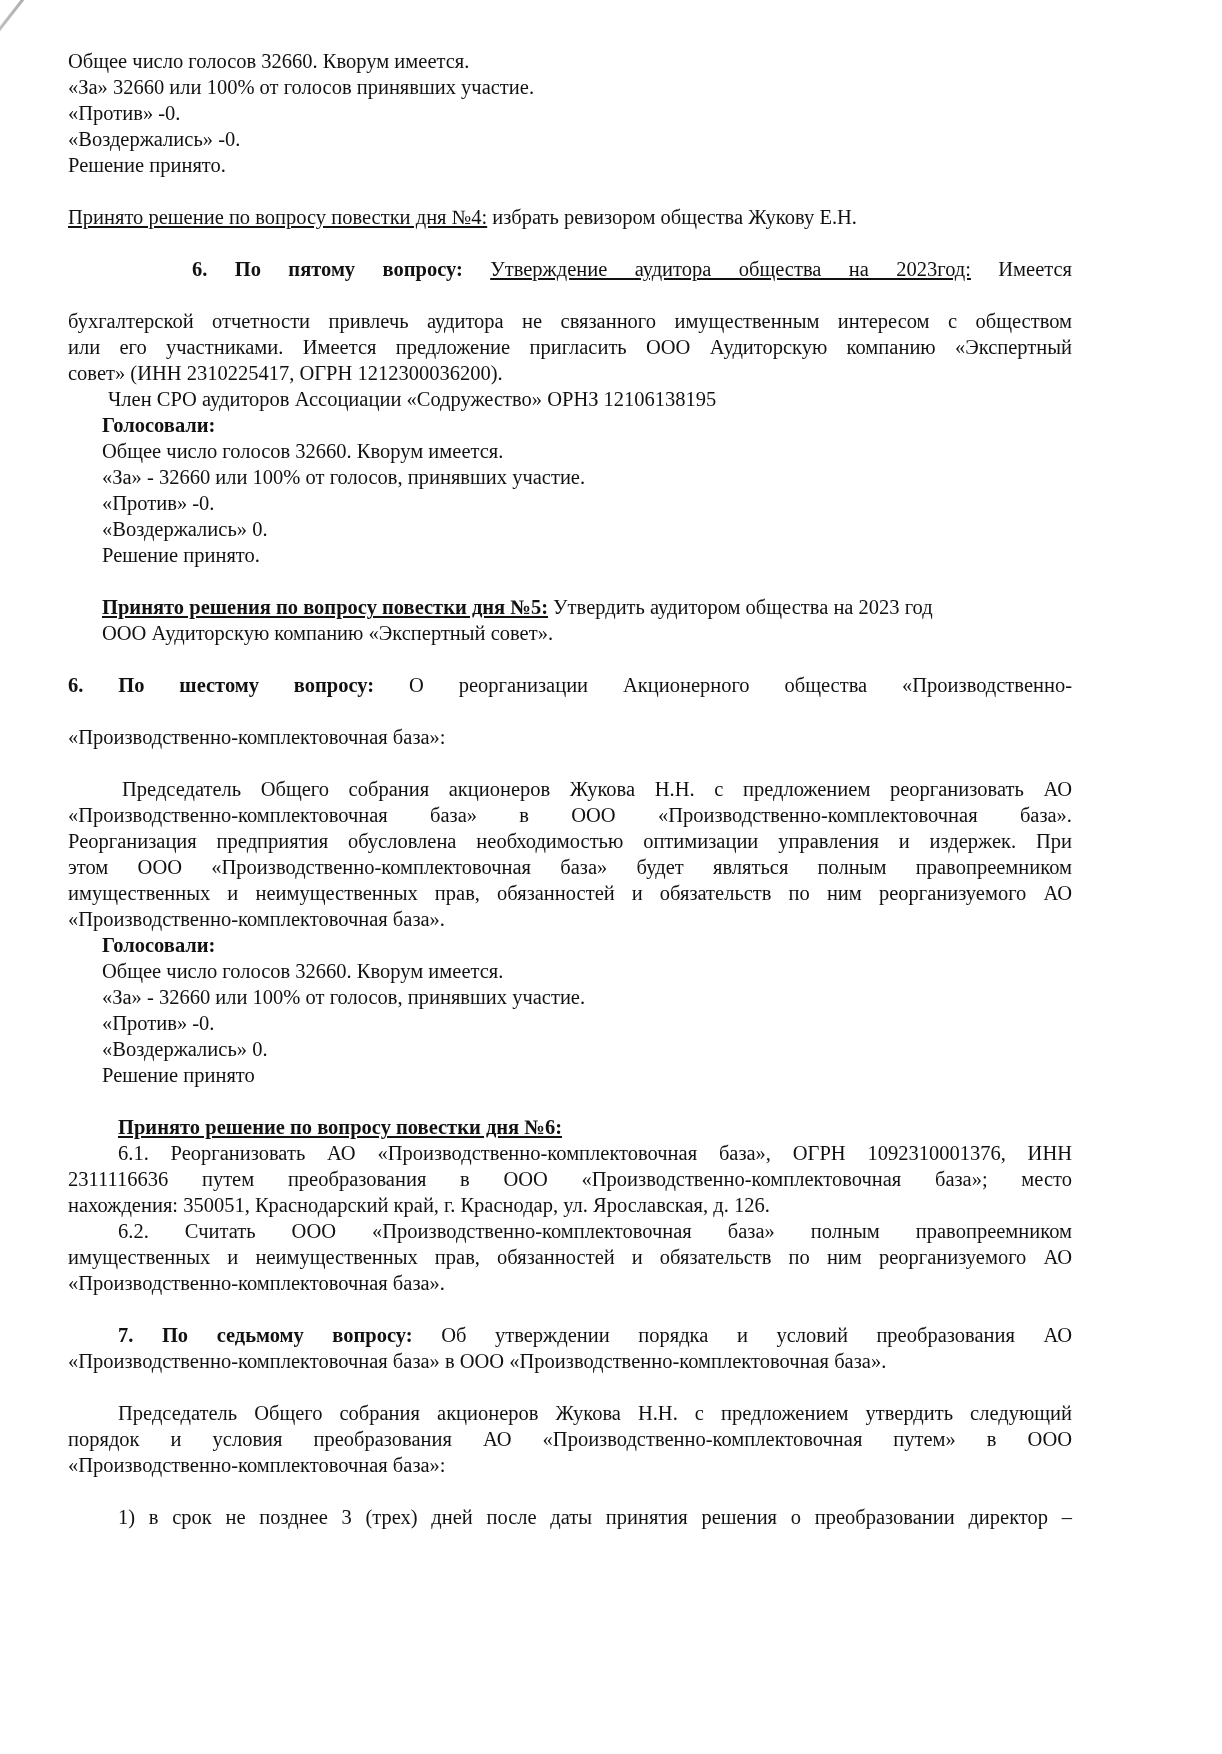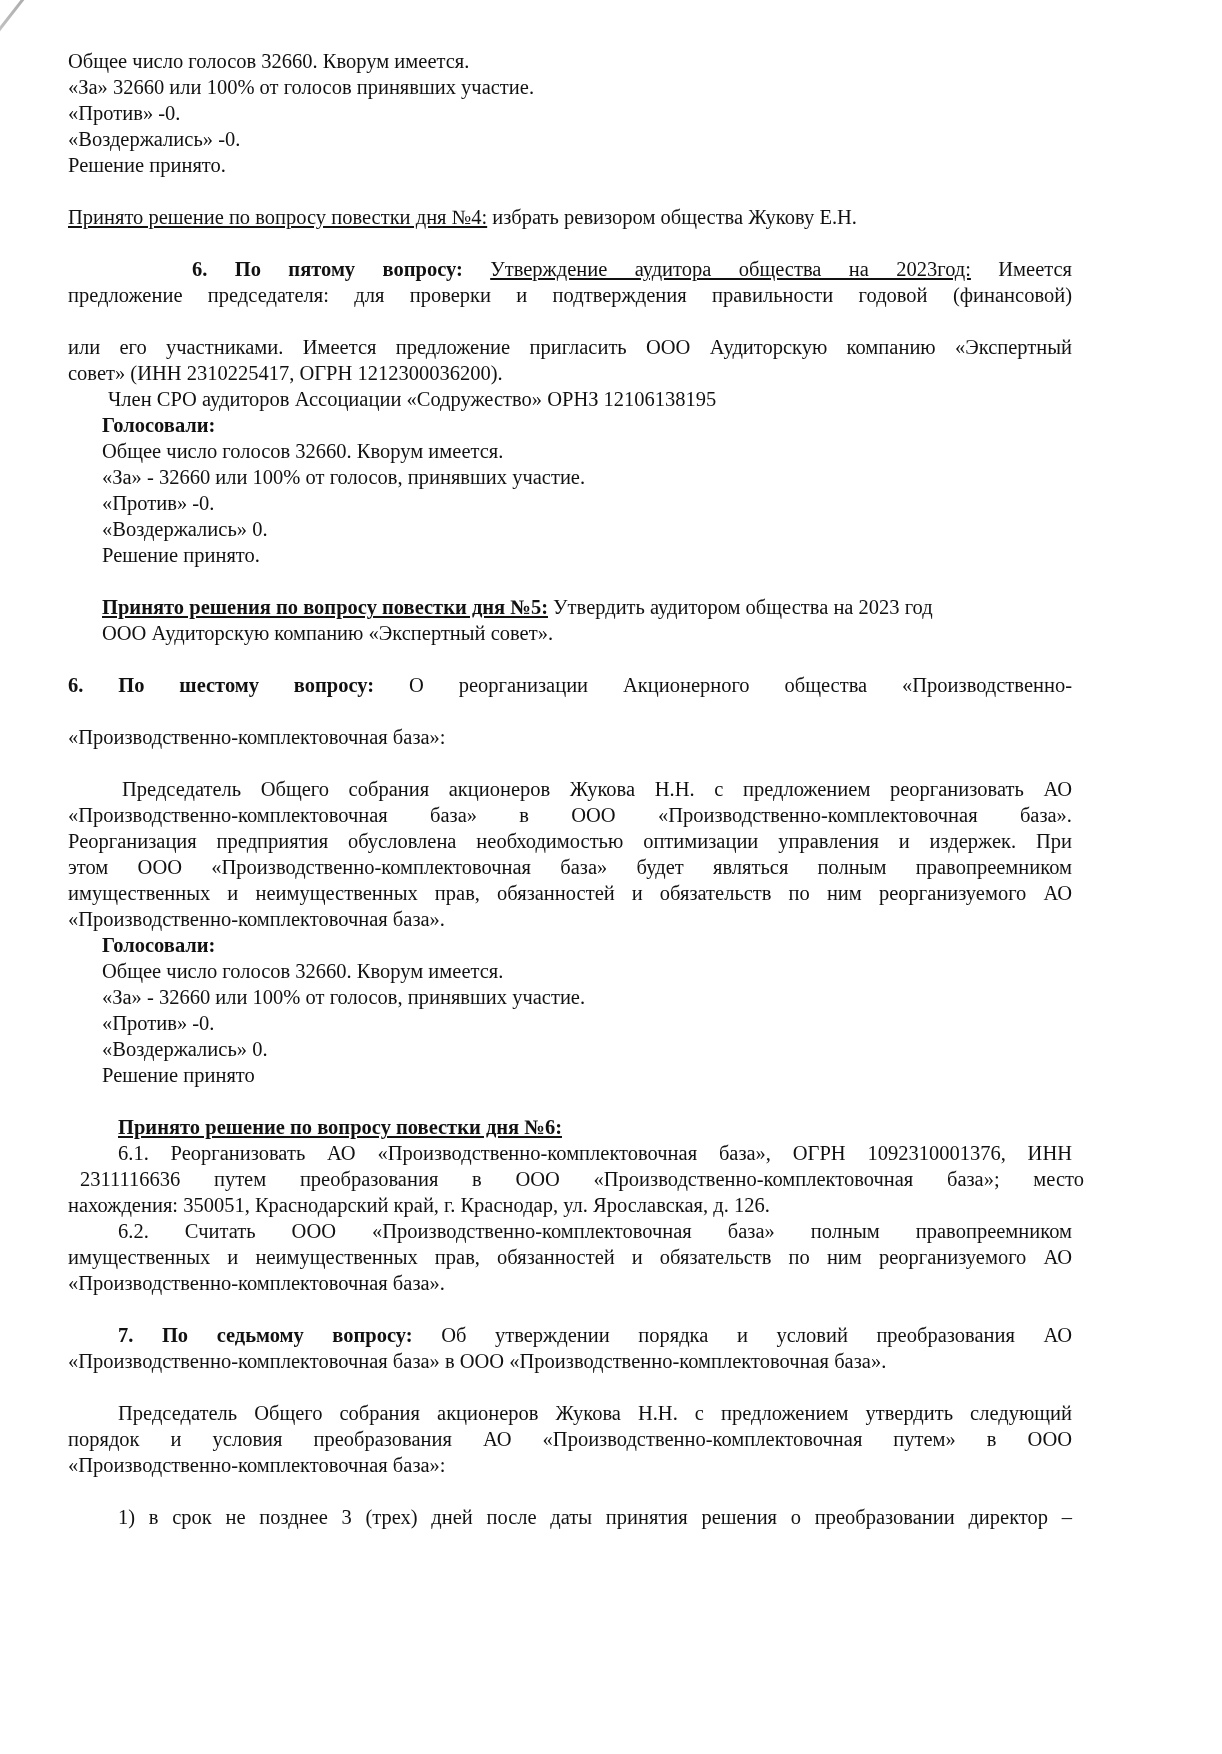--- a/index.html
+++ b/index.html
@@ -30,21 +30,21 @@
   <div class="line" style="left:68px; top:100px;">«Против»  -0.</div>
   <div class="line" style="left:68px; top:126px;">«Воздержались» -0.</div>
   <div class="line" style="left:68px; top:152px;">Решение принято.</div>
   <div class="line" style="left:68px; top:204px;">
     <u> Принято решение по вопросу повестки дня №4:</u><span>  избрать ревизором общества Жукову Е.Н.</span>
   </div>
 
   <div class="just-last" style="left:192px; top:256px; width:880px; text-align:justify; text-align-last:justify;">
     <b>6.  По  пятому  вопросу:</b> <u>Утверждение  аудитора  общества  на  2023год:</u><span> Имеется</span>
   </div>
-  <div class="just" style="top:282px;">предложение председателя: для проверки и подтверждения правильности годовой (финансовой)</div>
+  <div class="just" style="top:308px;">бухгалтерской отчетности привлечь аудитора не связанного имущественным интересом с обществом</div>
   <div class="just" style="top:334px;">или его участниками. Имеется предложение пригласить ООО Аудиторскую компанию «Экспертный</div>
   <div class="line" style="left:68px; top:360px;">совет» (ИНН 2310225417, ОГРН 1212300036200).</div>
   <div class="line" style="left:108px; top:386px;">Член СРО аудиторов Ассоциации «Содружество» ОРНЗ 12106138195</div>
   <div class="line" style="left:102px; top:412px;"><b>Голосовали:</b></div>
   <div class="line" style="left:102px; top:438px;">Общее число голосов 32660. Кворум имеется.</div>
   <div class="line" style="left:102px; top:464px;">«За» - 32660 или 100% от голосов, принявших участие.</div>
   <div class="line" style="left:102px; top:490px;">«Против» -0.</div>
   <div class="line" style="left:102px; top:516px;">«Воздержались» 0.</div>
   <div class="line" style="left:102px; top:542px;">Решение принято.</div>
   <div class="line" style="left:102px; top:594px;">
@@ -66,21 +66,21 @@
 
   <div class="line" style="left:102px; top:932px;"><b>Голосовали:</b></div>
   <div class="line" style="left:102px; top:958px;">Общее число голосов 32660. Кворум имеется.</div>
   <div class="line" style="left:102px; top:984px;">«За» - 32660 или 100% от голосов, принявших участие.</div>
   <div class="line" style="left:102px; top:1010px;">«Против» -0.</div>
   <div class="line" style="left:102px; top:1036px;">«Воздержались» 0.</div>
   <div class="line" style="left:102px; top:1062px;">Решение принято</div>
 
   <div class="line" style="left:118px; top:1114px;"><b><u>Принято решение по вопросу повестки дня №6:</u></b></div>
   <div class="just-last" style="left:118px; top:1140px; width:954px; text-align:justify; text-align-last:justify;">6.1. Реорганизовать АО «Производственно-комплектовочная база», ОГРН 1092310001376, ИНН</div>
-  <div class="just" style="top:1166px;margin-left:12px;">2311116636  путем  преобразования  в  ООО  «Производственно-комплектовочная  база»;  место</div>
+  <div class="just" style="top:1166px;">2311116636  путем  преобразования  в  ООО  «Производственно-комплектовочная  база»;  место</div>
   <div class="line" style="left:68px; top:1192px;">нахождения: 350051, Краснодарский край, г. Краснодар, ул. Ярославская, д. 126.</div>
   <div class="just-last" style="left:118px; top:1218px; width:954px; text-align:justify; text-align-last:justify;">6.2.  Считать  ООО  «Производственно-комплектовочная  база»  полным  правопреемником</div>
   <div class="just" style="top:1244px;">имущественных и неимущественных прав, обязанностей и обязательств по ним реорганизуемого АО</div>
   <div class="line" style="left:68px; top:1270px;">«Производственно-комплектовочная база».</div>
 
   <div class="just-last" style="left:118px; top:1322px; width:954px; text-align:justify; text-align-last:justify;">
     <b>7.  По  седьмому  вопросу:</b><span>  Об  утверждении  порядка  и  условий  преобразования  АО</span>
   </div>
   <div class="line" style="left:68px; top:1348px;">«Производственно-комплектовочная база» в ООО «Производственно-комплектовочная база».</div>
 

